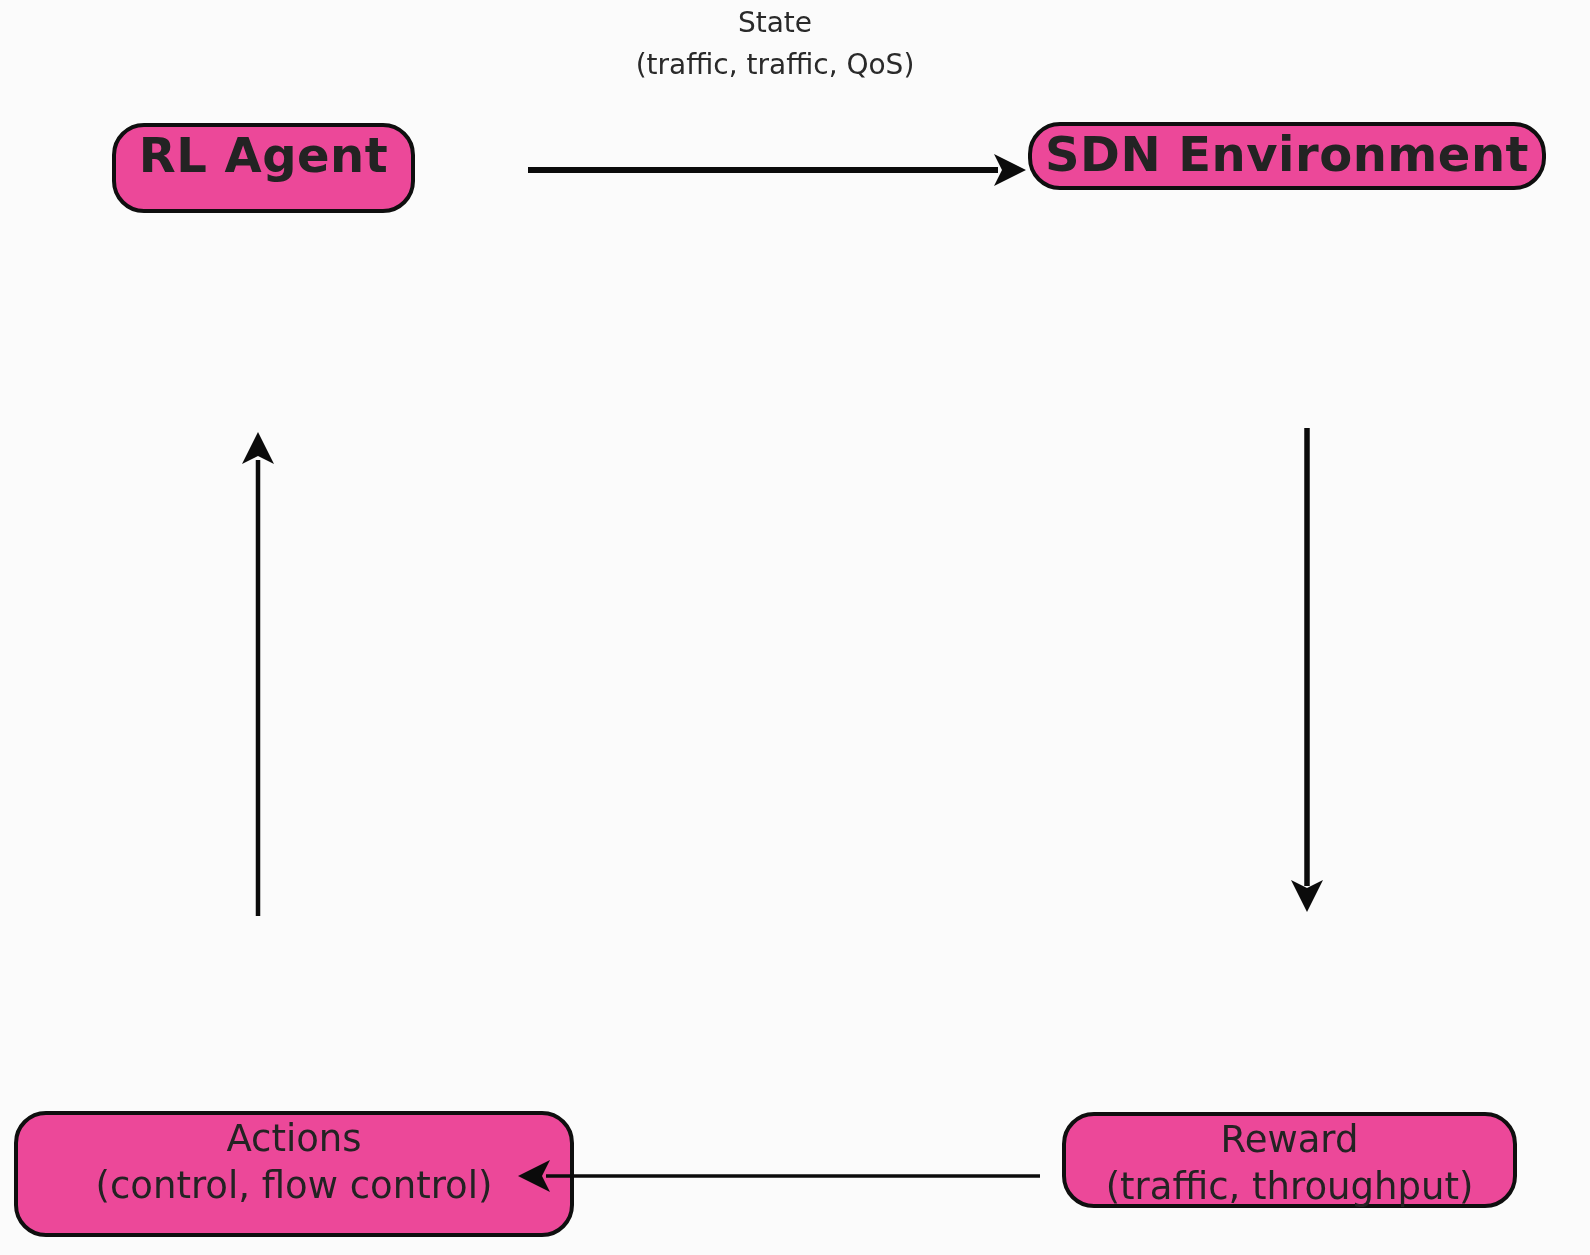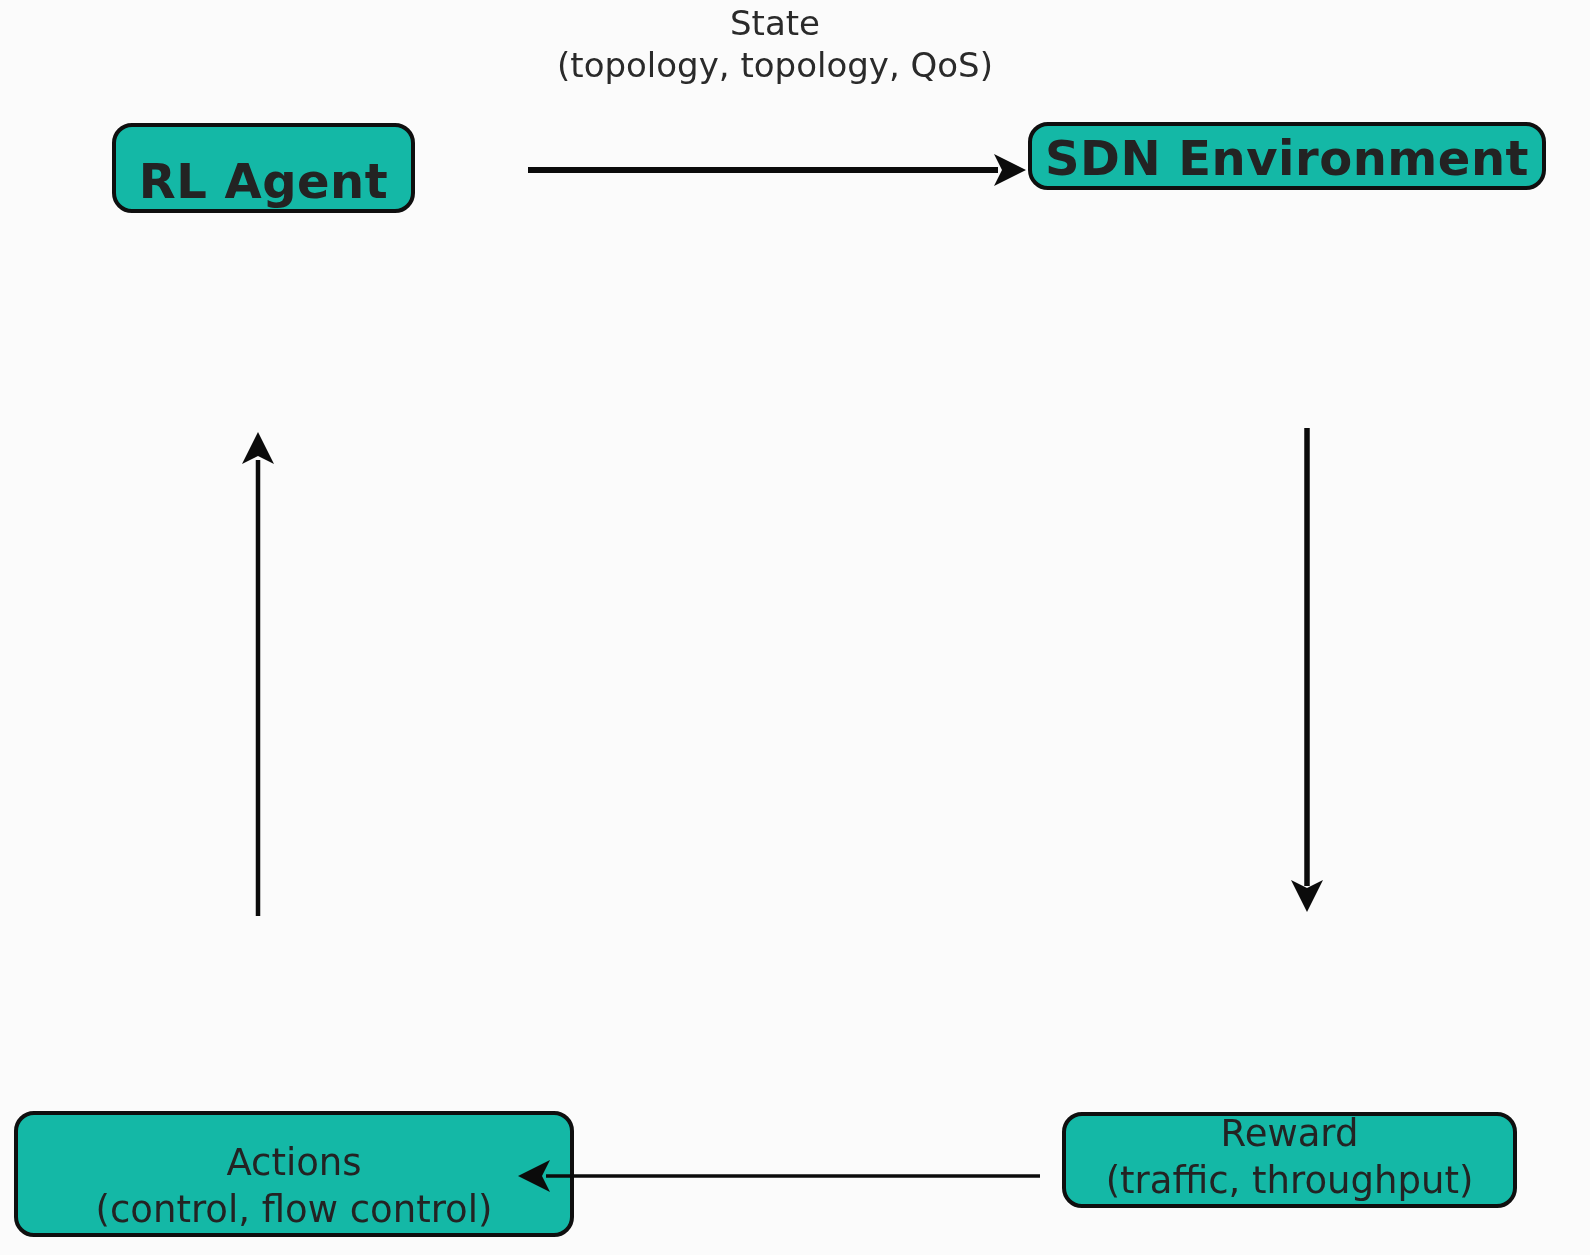--- a/index.html
+++ b/index.html
@@ -13,26 +13,26 @@
     height: 1255px;
     background: #fbfbfb;
     font-family: "DejaVu Sans", "Liberation Sans", sans-serif;
     color: #232323;
     overflow: hidden;
   }
   .node {
     position: absolute;
     box-sizing: border-box;
     border: 4.5px solid #0f0f0f;
-    border-radius: 20px;
-    background: #14b8a6;
+    border-radius: 32px;
+    background: #ec4899;
     display: flex;
     flex-direction: column;
     align-items: center;
-    justify-content: flex-end;
+    justify-content: flex-start;
     text-align: center;
   }
   .node--header {
     font-weight: bold;
     font-size: 48px;
     letter-spacing: 0.5px;
   }
   .node--two-line {
     font-size: 37px;
     line-height: 47px;
@@ -42,42 +42,42 @@
   #node-sdn-env       { left: 1028px; top: 122px;  width: 518px; height: 68px;  }
   #node-actions       { left: 14px;   top: 1111px; width: 560px; height: 126px; }
   #node-reward        { left: 1062px; top: 1112px; width: 455px; height: 96px; }
 
   .edge-label {
     position: absolute;
     left: 425px;
     top: 2px;
     width: 700px;
     text-align: center;
-    font-size: 34px;
+    font-size: 28px;
     line-height: 42px;
     color: #2a2a2a;
   }
   .arrow-layer {
     position: absolute;
     left: 0;
     top: 0;
     width: 1590px;
     height: 1255px;
   }
   .arrow-line { stroke: #0b0b0b; fill: none; }
   .arrow-head { fill: #0b0b0b; stroke: none; }
 </style>
 </head>
 <body>
 
 <div class="canvas">
 
   <div class="edge-label">
     <div>State</div>
-    <div>(topology, topology, QoS)</div>
+    <div>(traffic, traffic, QoS)</div>
   </div>
 
   <div class="node node--header" id="node-rl-agent">
     <span>RL Agent</span>
   </div>
 
   <div class="node node--header" id="node-sdn-env">
     <span>SDN Environment</span>
   </div>
 

